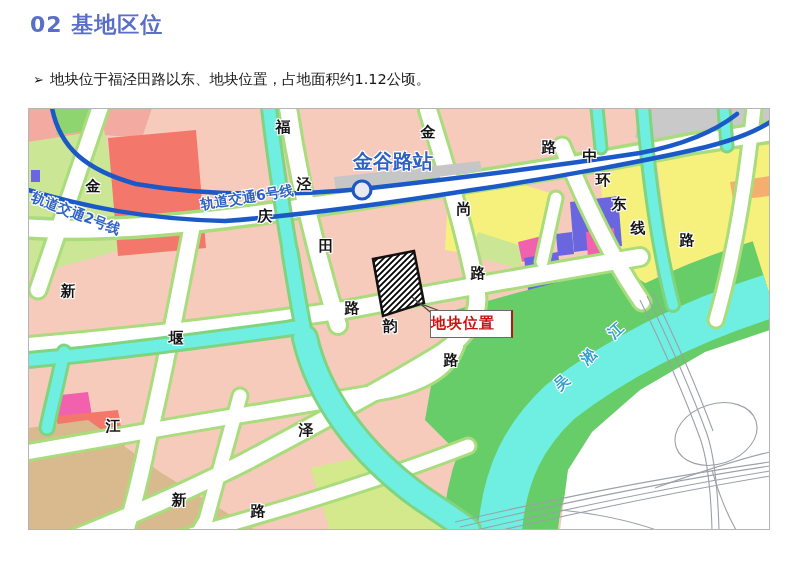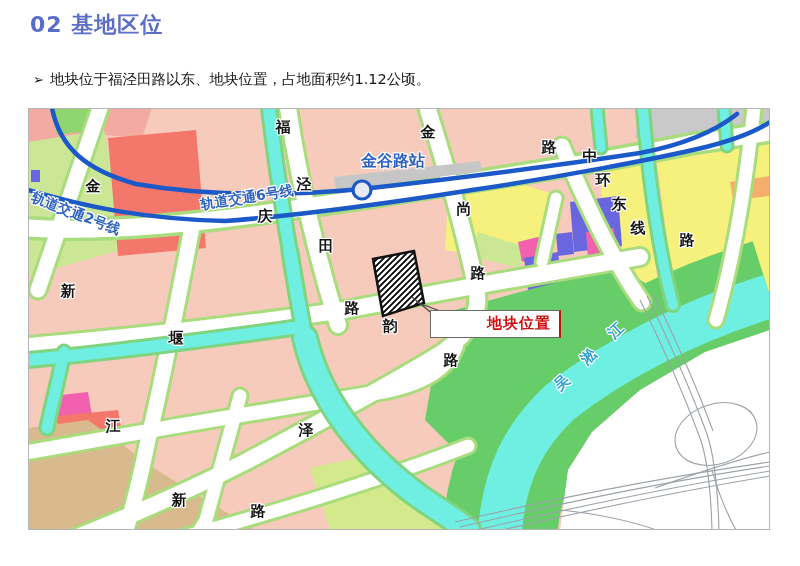--- a/index.html
+++ b/index.html
@@ -5,22 +5,22 @@
   html,body{margin:0;padding:0;}
   body{width:800px;height:566px;background:#ffffff;overflow:hidden;position:relative;
        font-family:"DejaVu Sans","Liberation Sans",sans-serif;}
   .slide-title{position:absolute;left:30px;top:10px;font-size:22px;font-weight:bold;color:#5B6EC7;letter-spacing:1px;}
   .bullet-line{position:absolute;left:33px;top:70px;font-size:14.5px;color:#151515;}
   .bullet-line .marker{margin-right:6px;font-size:13px;}
   .map-frame{position:absolute;left:28px;top:108px;width:742px;height:422px;}
   .ml{position:absolute;font-weight:bold;white-space:nowrap;line-height:1;
       text-shadow:-1px -1px 0 #fff,1px -1px 0 #fff,-1px 1px 0 #fff,1px 1px 0 #fff,0 1px 0 #fff,0 -1px 0 #fff;}
   .site-box{position:absolute;left:430px;top:310px;width:80px;height:26px;background:#ffffff;
-      border:1px solid #6a6a6a;border-right:2px solid #c01010;text-align:center;line-height:25px;
-      font-size:15px;font-weight:bold;color:#CC1010;letter-spacing:1px;padding-left:48px;}
+      border:1px solid #6a6a6a;border-right:2px solid #c01010;text-align:left;line-height:25px;
+      font-size:15px;font-weight:bold;color:#CC1010;letter-spacing:1px;}
   .page-num{position:absolute;right:10px;top:536px;font-size:12px;color:#a6a6a6;margin-top:33px;}
 </style>
 </head>
 <body>
 
 <div class="slide-title">02 基地区位</div>
 
 <div class="bullet-line"><span class="marker">➢</span><span>地块位于福泾田路以东、地块位置，占地面积约1.12公顷。</span></div>
 
 <div class="map-frame">
@@ -147,21 +147,21 @@
     <path d="M440,320 L412,297 M464,320 L416,302" stroke="#444444" stroke-width="1.2" fill="none"></path>
   </g>
 
   <rect x="28.5" y="108.5" width="741" height="421" fill="none" stroke="#B5B5B5" stroke-width="1"></rect>
 </svg>
 </div>
 
 <div id="map-labels" style="position:absolute;left:0;top:0;width:800px;height:566px;pointer-events:none;">
     <div class="ml" style="left: 76px; top: 213px; color: rgb(46, 98, 194); font-size: 14px; transform: translate(-50%, -50%) rotate(21deg);">轨道交通2号线</div>
     <div class="ml" style="left: 247px; top: 197px; color: rgb(46, 98, 194); font-size: 14px; transform: translate(-50%, -50%) rotate(-9deg);">轨道交通6号线</div>
-    <div class="ml" style="left: 393px; top: 161px; color: rgb(46, 98, 194); font-size: 16px; transform: translate(-50%, -50%) rotate(0deg);">金谷路站</div>
+    <div class="ml" style="left: 393px; top: 161px; color: rgb(46, 98, 194); font-size: 20px; transform: translate(-50%, -50%) rotate(0deg);">金谷路站</div>
     <div class="ml" style="left: 93px; top: 186px; color: rgb(20, 20, 20); font-size: 15px; transform: translate(-50%, -50%) rotate(0deg);">金</div>
     <div class="ml" style="left: 283px; top: 127px; color: rgb(20, 20, 20); font-size: 15px; transform: translate(-50%, -50%) rotate(0deg);">福</div>
     <div class="ml" style="left: 304px; top: 184px; color: rgb(20, 20, 20); font-size: 15px; transform: translate(-50%, -50%) rotate(0deg);">泾</div>
     <div class="ml" style="left: 326px; top: 246px; color: rgb(20, 20, 20); font-size: 15px; transform: translate(-50%, -50%) rotate(0deg);">田</div>
     <div class="ml" style="left: 352px; top: 308px; color: rgb(20, 20, 20); font-size: 15px; transform: translate(-50%, -50%) rotate(0deg);">路</div>
     <div class="ml" style="left: 428px; top: 132px; color: rgb(20, 20, 20); font-size: 15px; transform: translate(-50%, -50%) rotate(0deg);">金</div>
     <div class="ml" style="left: 549px; top: 147px; color: rgb(20, 20, 20); font-size: 15px; transform: translate(-50%, -50%) rotate(0deg);">路</div>
     <div class="ml" style="left: 464px; top: 209px; color: rgb(20, 20, 20); font-size: 15px; transform: translate(-50%, -50%) rotate(0deg);">尚</div>
     <div class="ml" style="left: 478px; top: 273px; color: rgb(20, 20, 20); font-size: 15px; transform: translate(-50%, -50%) rotate(0deg);">路</div>
     <div class="ml" style="left: 265px; top: 216px; color: rgb(20, 20, 20); font-size: 15px; transform: translate(-50%, -50%) rotate(0deg);">庆</div>

